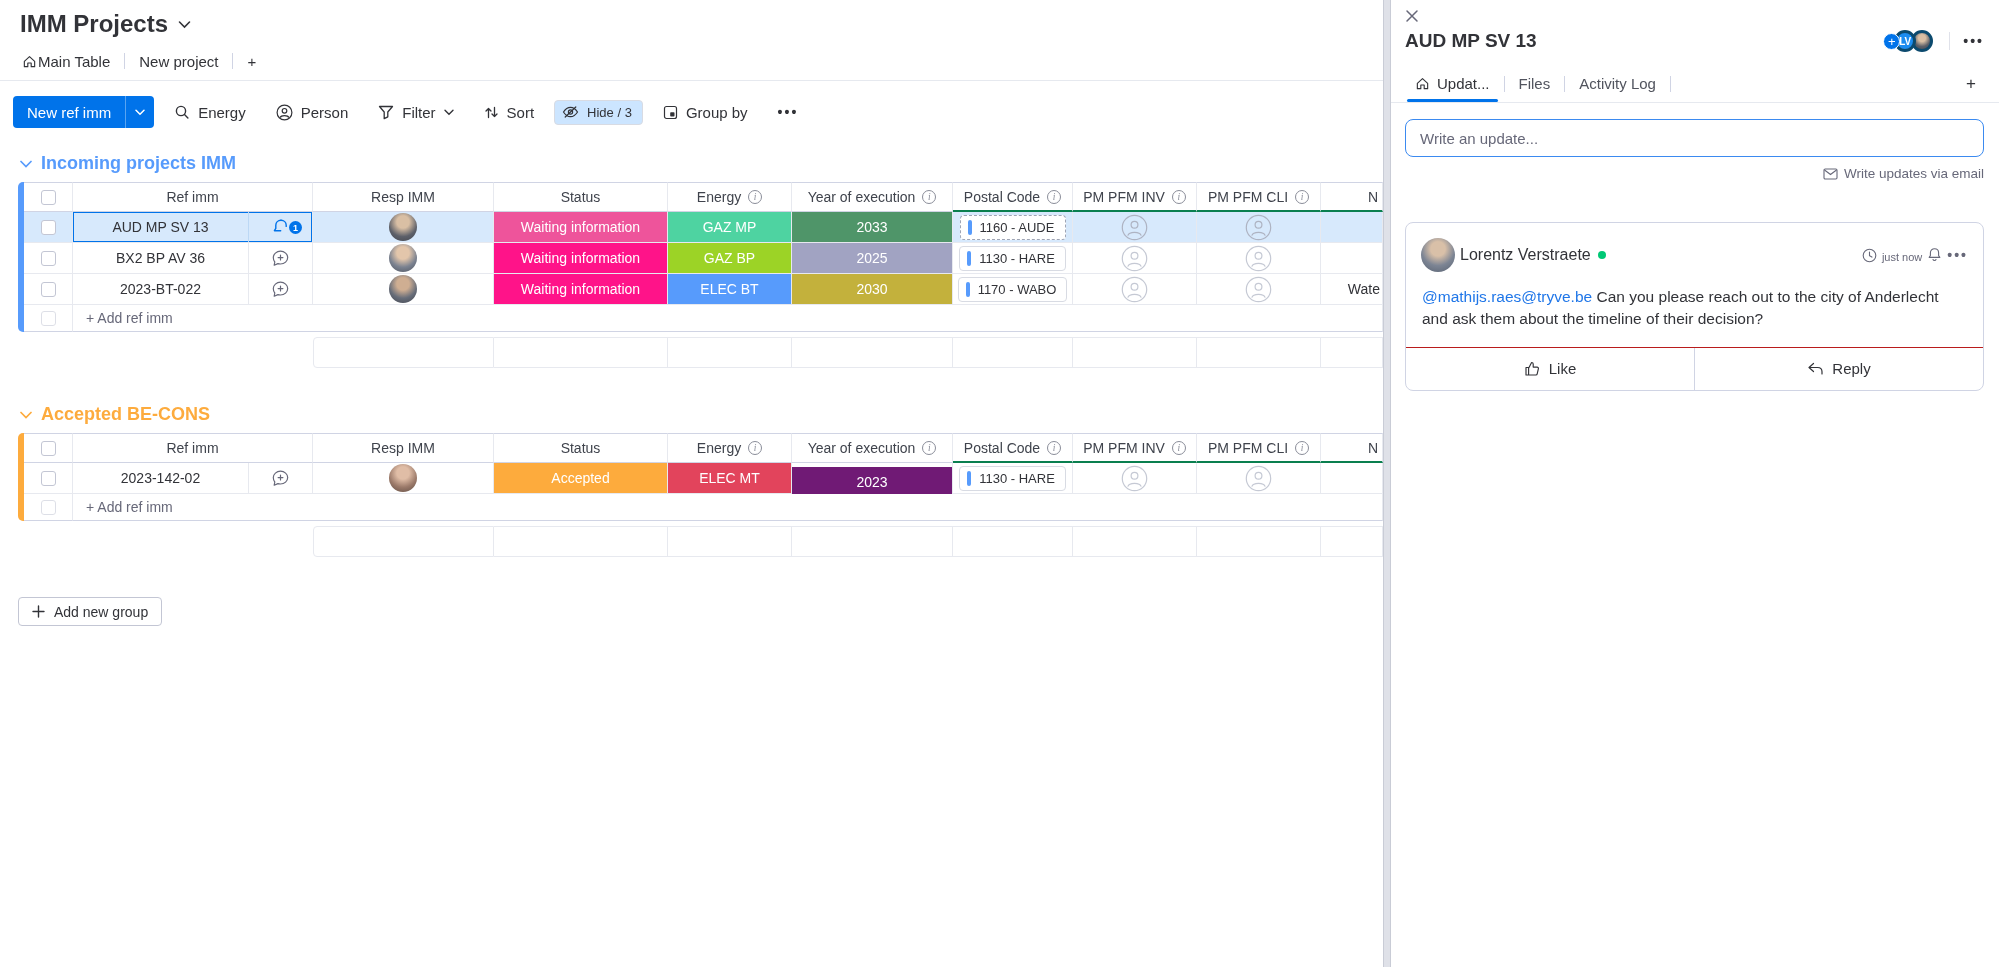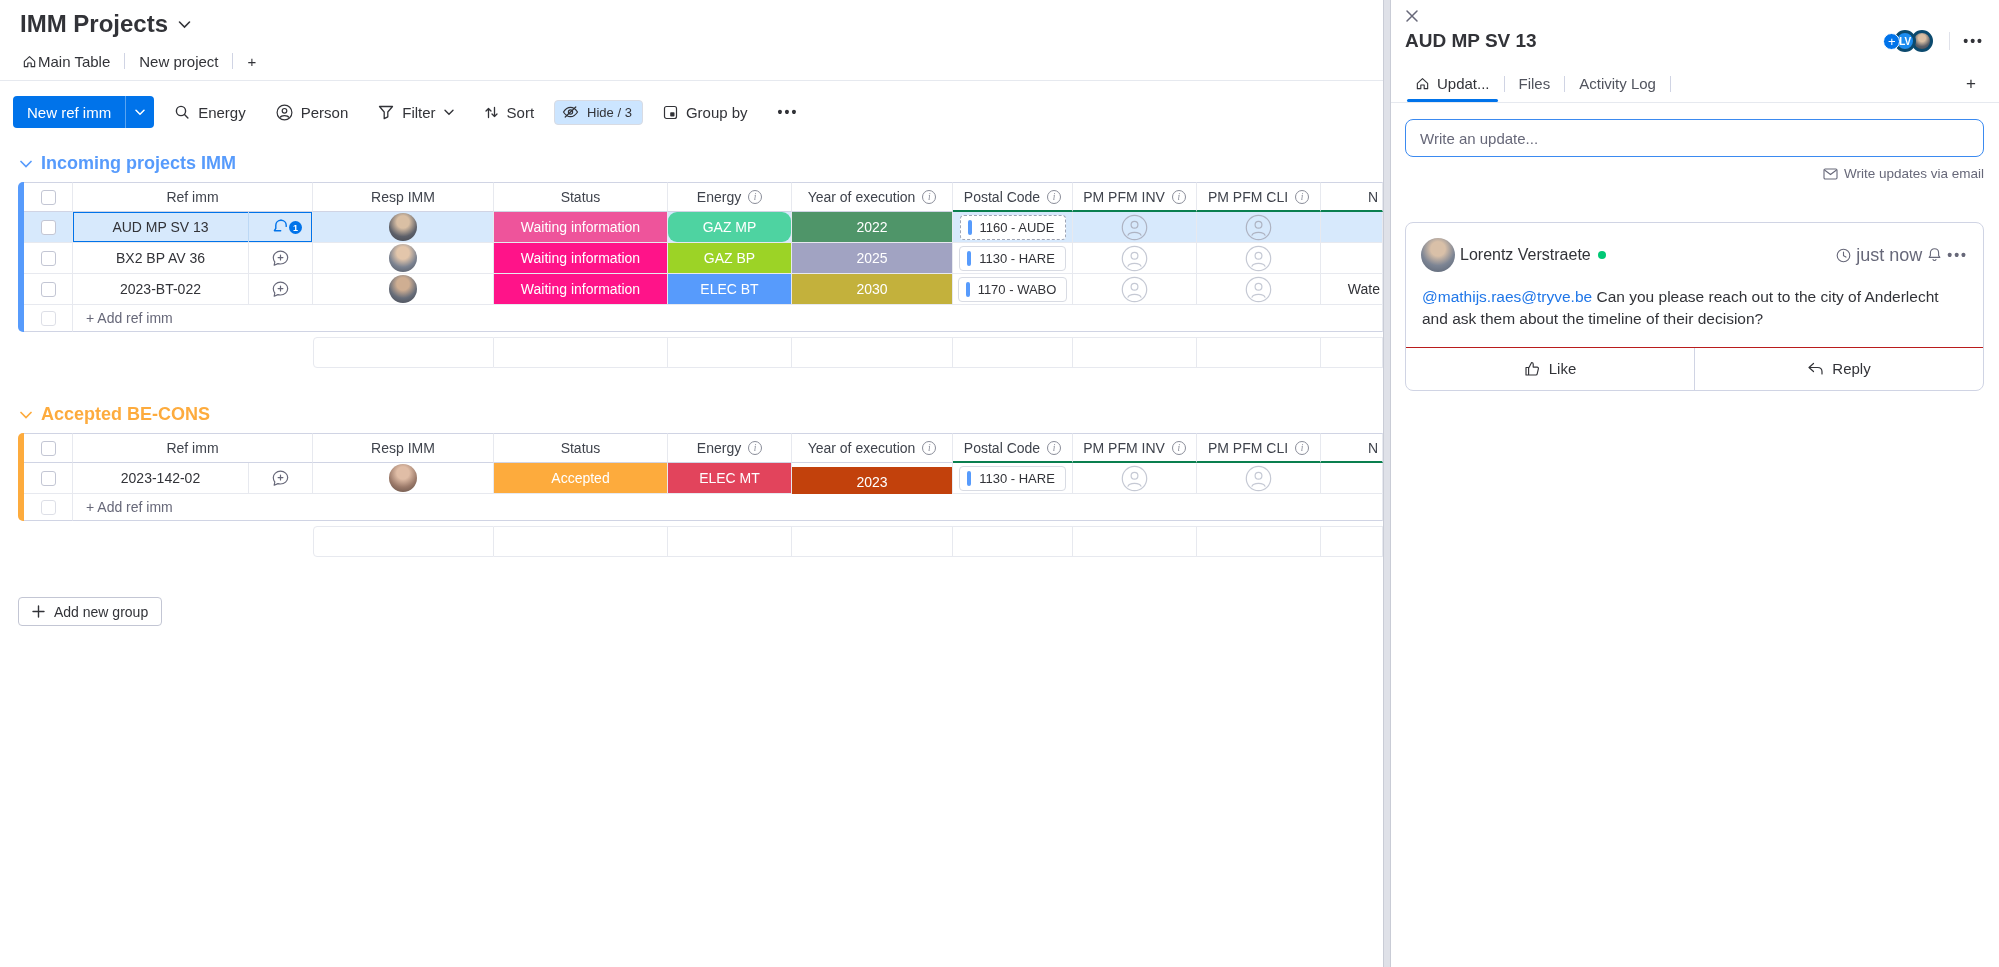--- a/index.html
+++ b/index.html
@@ -116,21 +116,21 @@
   .update-input { width:100%; height:38px; margin-top:16px; border:1px solid #3b8af0; border-radius:8px; padding:0 14px;
                   font-size:15px; color:#323338; outline:none; font-family:inherit; }
   .update-input::placeholder { color:#676879; }
   .email-hint { display:flex; align-items:center; gap:6px; justify-content:flex-end; margin-top:9px; font-size:13.5px; color:#676879; cursor:pointer; }
 
   .comment { margin-top:41px; border:1px solid #d0d4e4; border-radius:8px; background:#fff; }
   .c-head { display:flex; align-items:center; padding:15px 15px 6px 15px; }
   .c-avatar { width:34px; height:34px; border-radius:50%; background:radial-gradient(circle at 50% 32%, #d9c0a8 25%, #7d8594 58%, #566070 100%); }
   .c-name { margin-left:5px; font-size:16px; color:#323338; cursor:pointer; }
   .c-presence { width:8px; height:8px; border-radius:50%; background:#00c875; margin-left:7px; }
-  .c-meta { margin-left:auto; display:flex; align-items:center; gap:5px; color:#676879; font-size:18px; }
+  .c-meta { margin-left:auto; display:flex; align-items:flex-end; gap:5px; color:#676879; font-size:11px; }
   .c-body { padding:8px 16px 16px 16px; font-size:15.5px; line-height:1.45; color:#323338; }
   .mention { color:#1f76e8; text-decoration:none; cursor:pointer; }
   .c-footer { display:flex; border-top:1px solid #b91c1c; height:43px; }
   .c-btn { flex:1; display:flex; align-items:center; justify-content:center; gap:8px; background:none; border:none;
            font-size:15px; color:#323338; font-family:inherit; cursor:pointer; }
   .c-btn + .c-btn { border-left:1px solid #d0d4e4; }
 
   .ico { color:#676879; }
   .ico-dark { color:#323338; }
   .ico-blue { color:#0073ea; }
@@ -294,24 +294,24 @@
               <span class="bell-badge">1</span>
             </span>
           </div>
           <div class="cell">
               <span class="avatar av1"></span>
             </div>
           <div class="cell label-cell">
               <div class="label-fill" style="background-color: rgb(238, 84, 155);">Waiting information</div>
             </div>
           <div class="cell label-cell">
-              <div class="label-fill" style="background-color: rgb(78, 211, 161); border-radius: 9px;">GAZ MP</div>
-            </div>
-          <div class="cell label-cell">
-              <div class="label-fill" style="background-color: rgb(79, 149, 105);">2022</div>
+              <div class="label-fill" style="background-color: rgb(78, 211, 161);">GAZ MP</div>
+            </div>
+          <div class="cell label-cell">
+              <div class="label-fill" style="background-color: rgb(79, 149, 105);">2033</div>
             </div>
           <div class="cell">
               <span class="chip">
                 <i class="chip-bar"></i>
                 <span>1160 - AUDE</span>
               </span>
             </div>
           <div class="cell">
               <svg width="27" height="27" viewBox="0 0 27 27">
                 <circle cx="13.5" cy="13.5" r="12.2" fill="none" stroke="#aeb3c2" stroke-width="1.2"></circle>
@@ -517,21 +517,21 @@
           <div class="cell">
               <span class="avatar av4"></span>
             </div>
           <div class="cell label-cell">
               <div class="label-fill" style="background-color: rgb(253, 171, 61);">Accepted</div>
             </div>
           <div class="cell label-cell">
               <div class="label-fill" style="background-color: rgb(226, 68, 92);">ELEC MT</div>
             </div>
           <div class="cell label-cell">
-              <div class="label-fill" style="background-color: #c2410c; margin-top: 8px;">2023</div>
+              <div class="label-fill" style="background-color: #701a75; margin-top: 8px;">2023</div>
             </div>
           <div class="cell">
               <span class="chip">
                 <i class="chip-bar"></i>
                 <span>1130 - HARE</span>
               </span>
             </div>
           <div class="cell">
               <svg width="27" height="27" viewBox="0 0 27 27">
                 <circle cx="13.5" cy="13.5" r="12.2" fill="none" stroke="#c5c9d4" stroke-width="1.2"></circle>

